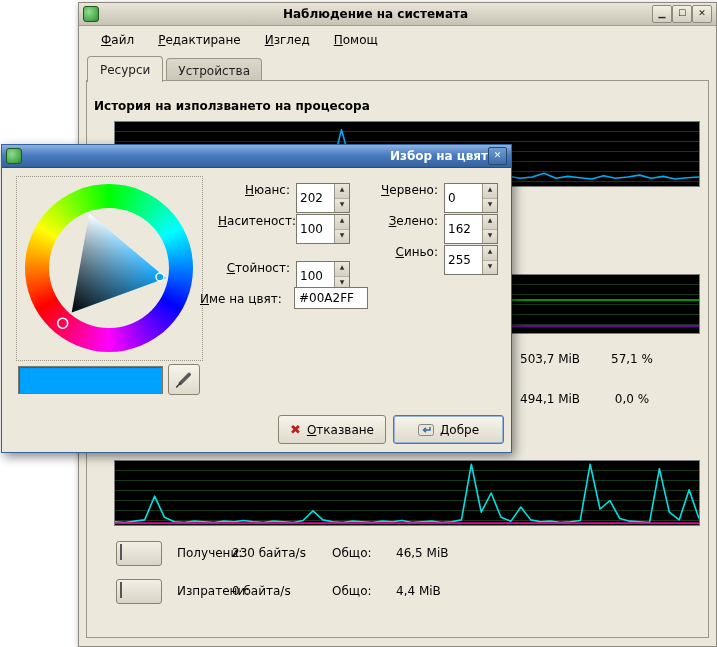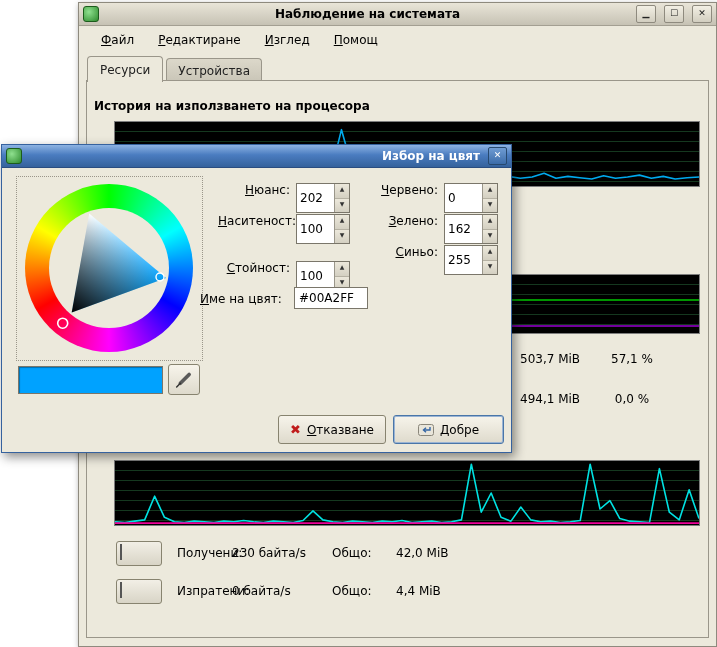--- a/index.html
+++ b/index.html
@@ -3,21 +3,21 @@
 <meta charset="utf-8">
 <style>
   html,body{margin:0;padding:0;background:#fff;}
   #stage{position:relative;width:717px;height:647px;background:#fff;overflow:hidden;
          font-family:"DejaVu Sans","Liberation Sans",sans-serif;font-size:12px;color:#000;}
 
   .window{position:absolute;}
   
   #main-window{left:78px;top:2px;width:637px;height:643px;background:#ece9dc;
                border:1px solid #8e8a7e;box-shadow:1px 2px 6px rgba(0,0,0,.35);}
-  .titlebar{height:22px;display:flex;align-items:center;padding:0 4px;gap:8px;}
+  .titlebar{height:22px;display:flex;align-items:center;padding:0 4px;gap:0;}
   #main-window>.titlebar{background:linear-gradient(#e9e5d8,#c6c2b4);border-bottom:1px solid #a39f92;}
   .titlebar .title{flex:1;text-align:center;font-weight:bold;font-size:12px;white-space:nowrap;overflow:hidden;}
   .app-icon{width:14px;height:14px;border-radius:3px;flex:0 0 14px;
             background:radial-gradient(circle at 35% 35%,#8fe08f,#2e8b2e);border:1px solid #1c5c1c;}
   .winbtn{width:18px;height:16px;border:1px solid #8e8a7e;border-radius:2px;flex:0 0 18px;
           background:linear-gradient(#f2efe4,#d2cec0);font-size:9px;line-height:14px;text-align:center;color:#222;}
   .menubar{display:flex;align-items:center;padding:3px 6px;height:22px;}
   .menu-item{padding:3px 8px;white-space:nowrap;margin-left:8px;}
   .menu-item::first-letter{text-decoration:underline;}
   .tabs{position:absolute;left:8px;top:52px;display:flex;align-items:flex-end;}
@@ -142,21 +142,21 @@
           <polyline points="0.00,95.00 1.69,96.00 3.39,94.00 5.08,92.00 6.78,55.00 8.47,88.00 10.17,95.00 11.86,96.00 13.56,94.00 15.25,95.00 16.95,96.00 18.64,94.00 20.34,95.00 22.03,93.00 23.73,95.00 25.42,96.00 27.12,94.00 28.81,95.00 30.51,96.00 32.20,93.00 33.90,78.00 35.59,92.00 37.29,95.00 38.98,96.00 40.68,94.00 42.37,95.00 44.07,96.00 45.76,94.00 47.46,95.00 49.15,93.00 50.85,96.00 52.54,95.00 54.24,94.00 55.93,96.00 57.63,95.00 59.32,92.00 61.02,5.00 62.71,80.00 64.41,50.00 66.10,88.00 67.80,94.00 69.49,72.00 71.19,92.00 72.88,95.00 74.58,94.00 76.27,96.00 77.97,95.00 79.66,93.00 81.36,5.00 83.05,75.00 84.75,62.00 86.44,90.00 88.14,94.00 89.83,95.00 91.53,96.00 93.22,12.00 94.92,80.00 96.61,92.00 98.31,45.00 100.00,90.00" fill="none" stroke="#00e2e2" stroke-width="1.6" stroke-linejoin="round" vector-effect="non-scaling-stroke"></polyline>
           <polyline points="0.00,97.00 1.69,97.00 3.39,97.00 5.08,97.00 6.78,97.00 8.47,97.00 10.17,97.00 11.86,97.00 13.56,97.00 15.25,97.00 16.95,97.00 18.64,97.00 20.34,97.00 22.03,97.00 23.73,97.00 25.42,97.00 27.12,97.00 28.81,97.00 30.51,97.00 32.20,97.00 33.90,97.00 35.59,97.00 37.29,97.00 38.98,97.00 40.68,97.00 42.37,97.00 44.07,97.00 45.76,97.00 47.46,97.00 49.15,97.00 50.85,97.00 52.54,97.00 54.24,97.00 55.93,97.00 57.63,97.00 59.32,97.00 61.02,97.00 62.71,97.00 64.41,97.00 66.10,97.00 67.80,97.00 69.49,97.00 71.19,97.00 72.88,97.00 74.58,97.00 76.27,97.00 77.97,97.00 79.66,97.00 81.36,97.00 83.05,97.00 84.75,97.00 86.44,97.00 88.14,97.00 89.83,97.00 91.53,97.00 93.22,97.00 94.92,97.00 96.61,97.00 98.31,97.00 100.00,97.00" fill="none" stroke="#ee0099" stroke-width="1.6" stroke-linejoin="round" vector-effect="non-scaling-stroke"></polyline>
         </svg>
       </div>
 
     <div class="legend-row" style="top:536px;">
       <span class="color-swatch"><span class="fill" style="background: rgb(0, 226, 226);"></span></span>
       <span class="legend-label">Получени:</span>
       <span class="legend-rate">230 байта/s</span>
       <span class="legend-total-label">Общо:</span>
-      <span class="legend-total">42,0 MiB</span>
+      <span class="legend-total">46,5 MiB</span>
     </div>
     <div class="legend-row" style="top:574px;">
       <span class="color-swatch"><span class="fill" style="background: rgb(238, 0, 153);"></span></span>
       <span class="legend-label">Изпратени:</span>
       <span class="legend-rate">0 байта/s</span>
       <span class="legend-total-label">Общо:</span>
       <span class="legend-total">4,4 MiB</span>
     </div>
   </div>
 

